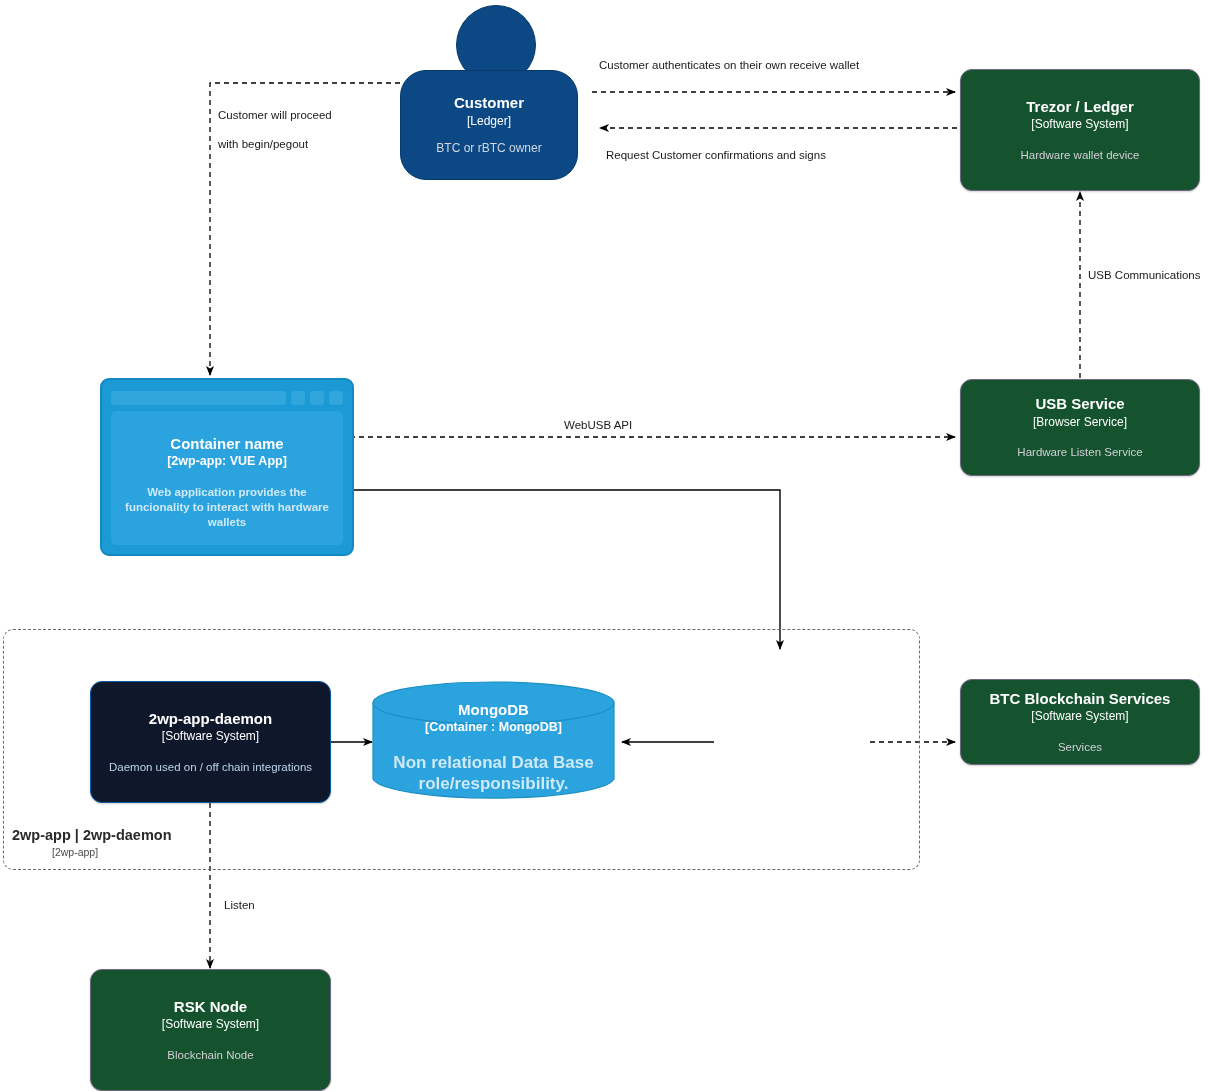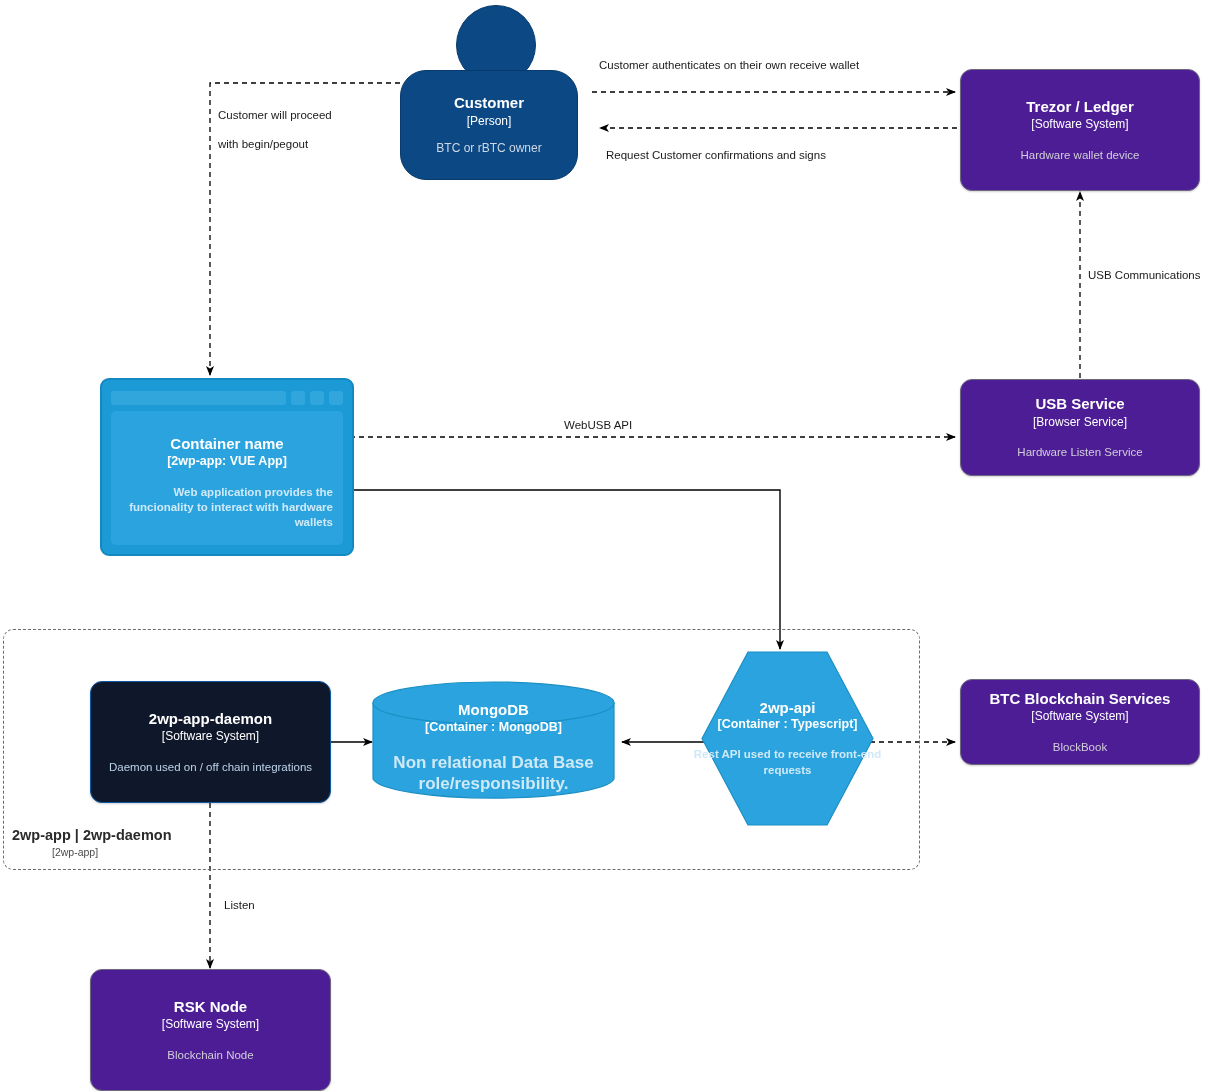--- a/index.html
+++ b/index.html
@@ -14,38 +14,38 @@
   .n-desc{color:#d8d5dd;line-height:1.25;}
 
   
   .person-head{position:absolute;border-radius:50%;background:#0b4884;border:1px solid #083a6b;}
   .person-body{position:absolute;border-radius:26px;background:#0b4884;border:1px solid #083a6b;}
   .person-body .n-title{font-size:15px;}
   .person-body .n-tech{font-size:12px;margin-top:2px;}
   .person-body .n-desc{font-size:12px;margin-top:13px;color:#cfd8e4;}
 
   
-  .sys{background:#4c1d95;border:1px solid #6f6680;border-radius:12px;box-shadow:0 1px 2px rgba(0,0,0,.18);}
+  .sys{background:#14532d;border:1px solid #6f6680;border-radius:12px;box-shadow:0 1px 2px rgba(0,0,0,.18);}
   .sys .n-title{font-size:15px;}
   .sys .n-tech{font-size:12px;margin-top:2px;}
   .sys .n-desc{font-size:11.5px;margin-top:16px;color:#d3ced9;}
 
   
   .sysblue{background:#0f172a;border:1px solid #0d5aa7;border-radius:12px;box-shadow:0 1px 2px rgba(0,0,0,.18);}
   .sysblue .n-title{font-size:15px;}
   .sysblue .n-tech{font-size:12px;margin-top:2px;}
   .sysblue .n-desc{font-size:11.5px;margin-top:16px;color:#bcd3e9;}
 
   
   .browser{background:#1b9ad6;border:2px solid #1488c0;border-radius:9px;padding:5px;}
   .browser-bar{position:absolute;left:9px;top:9px;right:9px;height:18px;display:flex;align-items:center;}
   .bar-url{flex:1;height:14px;background:#30a6dd;border-radius:3px;}
   .bar-dot{width:14px;height:14px;background:#30a6dd;border-radius:3px;margin-left:5px;}
   .browser-body{position:absolute;left:9px;top:31px;right:9px;bottom:9px;background:#2aa3de;border-radius:5px;
-                display:flex;flex-direction:column;align-items:center;justify-content:flex-start;text-align:right;padding:24px 10px 0 10px;box-sizing:border-box;}
+                display:flex;flex-direction:column;align-items:center;justify-content:flex-start;text-align:center;padding:24px 10px 0 10px;box-sizing:border-box;}
   .browser-body .n-title{font-size:15px;}
   .browser-body .n-tech{font-size:12.5px;font-weight:bold;margin-top:1px;}
   .browser-body .n-desc{font-size:11.5px;font-weight:bold;margin-top:16px;color:#cfe9f7;line-height:1.3;}
 
   
   .cyl-wrap{position:absolute;}
   .cyl-svg{position:absolute;left:0;top:0;}
   .cyl-text{position:absolute;left:0;right:0;top:0;bottom:0;display:flex;flex-direction:column;align-items:center;justify-content:center;text-align:center;padding:14px 8px 0 8px;box-sizing:border-box;}
   .cyl-text .n-title{font-size:15px;}
   .cyl-text .n-tech{font-size:12.5px;font-weight:bold;margin-top:1px;}
@@ -112,21 +112,21 @@
   <div class="elabel" style="left:606px;top:147px;">Request Customer confirmations and signs</div>
   <div class="elabel" style="left:218px;top:107px;">Customer will proceed</div>
   <div class="elabel" style="left:218px;top:136px;">with begin/pegout</div>
   <div class="elabel" style="left:1088px;top:267px;">USB Communications</div>
   <div class="elabel" style="left:564px;top:417px;">WebUSB API</div>
   <div class="elabel" style="left:224px;top:897px;">Listen</div>
 
   <div class="person-head" style="left:456px;top:5px;width:78px;height:78px;"></div>
   <div class="node person-body" style="left:400px;top:70px;width:178px;height:110px;">
     <div class="n-title">Customer</div>
-    <div class="n-tech">[Person]</div>
+    <div class="n-tech">[Ledger]</div>
     <div class="n-desc">BTC or rBTC owner</div>
   </div>
 
   <div class="node sys" style="left:960px;top:69px;width:240px;height:122px;">
     <div class="n-title">Trezor / Ledger</div>
     <div class="n-tech">[Software System]</div>
     <div class="n-desc">Hardware wallet device</div>
   </div>
 
   <div class="node sys" style="left:960px;top:379px;width:240px;height:97px;">
@@ -160,38 +160,25 @@
       <path d="M1,22 L1,98 A121,21 0 0 0 242,98 L242,22 Z" fill="#2aa3de" stroke="#1b8fc4" stroke-width="1.2"></path>
       <ellipse cx="121.5" cy="22" rx="120.5" ry="21" fill="#2aa3de" stroke="#1b8fc4" stroke-width="1.2"></ellipse>
     </svg>
     <div class="cyl-text">
       <div class="n-title">MongoDB</div>
       <div class="n-tech">[Container : MongoDB]</div>
       <div class="n-desc">Non relational Data Base role/responsibility.</div>
     </div>
   </div>
 
-  <div class="hex-wrap" style="left:700px;top:650px;width:175px;height:177px;">
-    <svg class="hex-svg" width="175" height="177" viewBox="0 0 175 177">
-      <path d="M48,2 L127,2 L173,88.5 L127,175 L48,175 L2,88.5 Z" fill="#2aa3de" stroke="#1b8fc4" stroke-width="1.2" stroke-linejoin="round"></path>
-    </svg>
-    <div class="hex-text">
-      <div class="n-title">2wp-api</div>
-      <div class="n-tech">[Container : Typescript]</div>
-      <div class="n-desc">
-        <span>Rest API used to receive front-end</span>
-        <span class="l2">requests</span>
-      </div>
-    </div>
-  </div>
 
   <div class="node sys" style="left:960px;top:679px;width:240px;height:86px;">
     <div class="n-title">BTC Blockchain Services</div>
     <div class="n-tech">[Software System]</div>
-    <div class="n-desc">BlockBook</div>
+    <div class="n-desc">Services</div>
   </div>
 
   <div class="node sys" style="left:90px;top:969px;width:241px;height:122px;">
     <div class="n-title">RSK Node</div>
     <div class="n-tech">[Software System]</div>
     <div class="n-desc">Blockchain Node</div>
   </div>
 
 </div>
 

